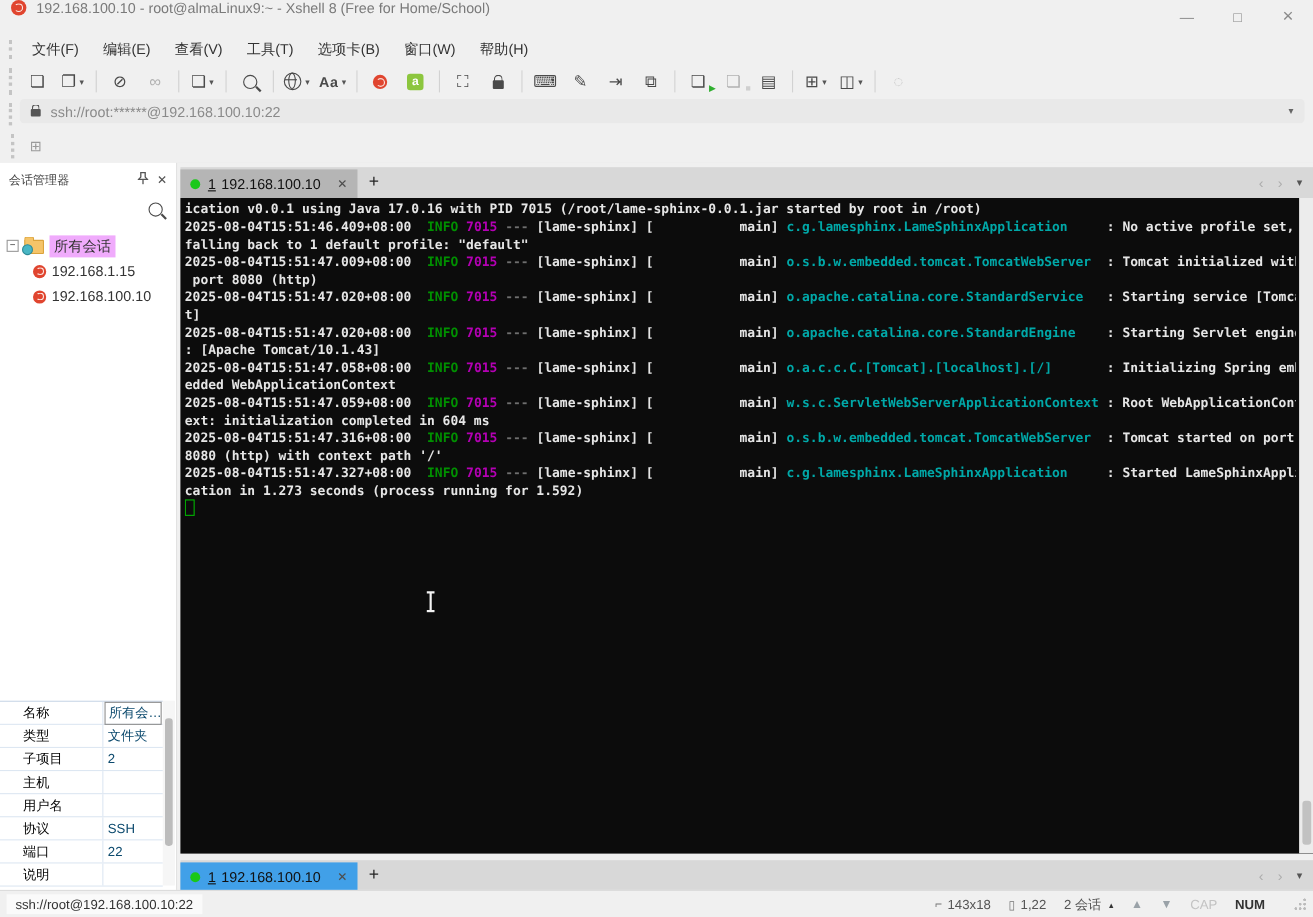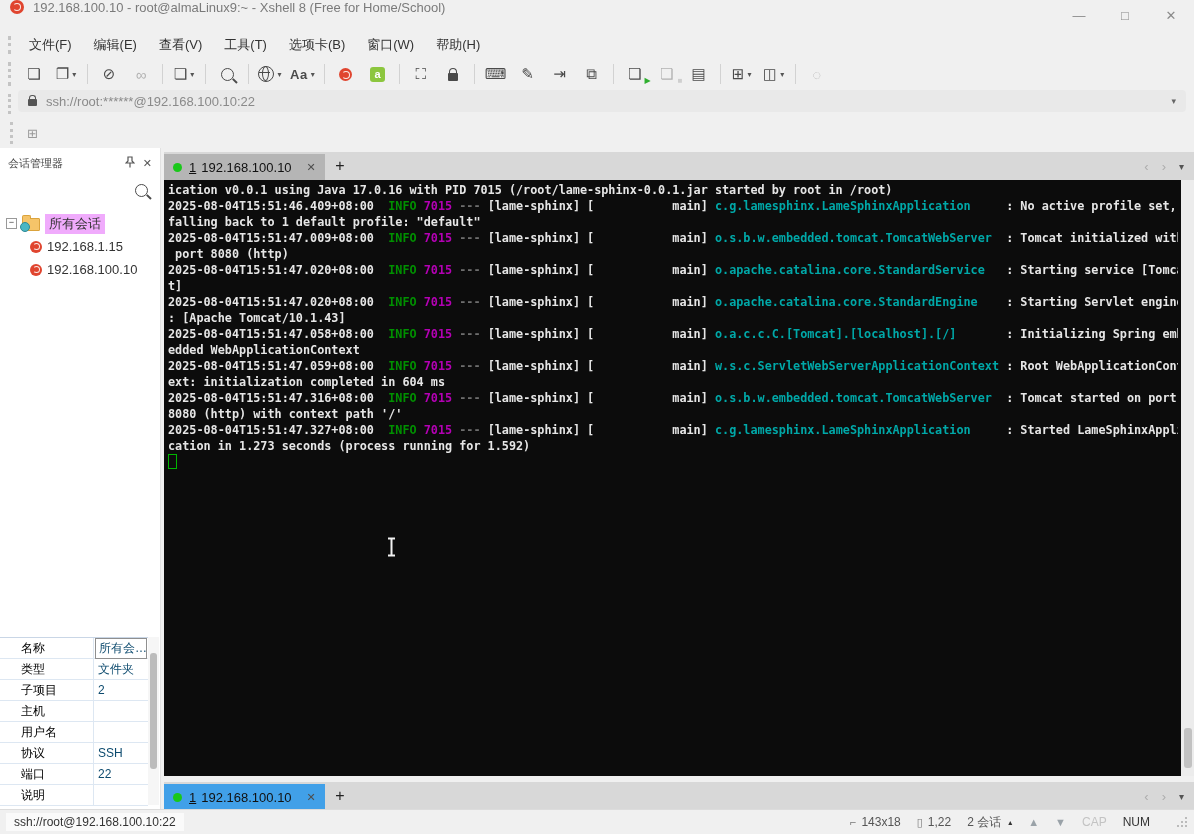--- a/index.html
+++ b/index.html
@@ -90,21 +90,21 @@
   .term-thumb{position:absolute;right:2px;width:8px;background:#c2c2c2;border-radius:3px}
   .splitter{height:6px;background:#f0f0f0;flex:none}
   
   .statusbar{position:absolute;left:0;right:0;bottom:0;height:24px;background:#f0f0f0;border-top:1px solid #dcdcdc;
       display:flex;align-items:center;padding:0 6px;font-size:12px;color:#333}
   .status-left{padding:2px 8px;background:#fafafa}
   .status-right{margin-left:auto;display:flex;align-items:center;gap:16px;color:#555}
   .s-item{display:flex;align-items:center;gap:5px}
   .s-icon{color:#777;font-size:11px}
   .s-dim{color:#c3c3c3}
-  .s-dark{color:#333;font-weight:normal}
+  .s-dark{color:#333;font-weight:bold}
   .s-arrow{color:#9aa2a8;font-size:11px}
   .s-caret{font-size:8px;color:#333;margin-left:2px}
   .resize-grip{width:12px;height:12px;margin-left:10px;
      background:radial-gradient(circle at 2px 10px,#bbb 1px,transparent 1.5px),
                 radial-gradient(circle at 6px 10px,#bbb 1px,transparent 1.5px),
                 radial-gradient(circle at 10px 10px,#bbb 1px,transparent 1.5px),
                 radial-gradient(circle at 6px 6px,#bbb 1px,transparent 1.5px),
                 radial-gradient(circle at 10px 6px,#bbb 1px,transparent 1.5px),
                 radial-gradient(circle at 10px 2px,#bbb 1px,transparent 1.5px)}
   

